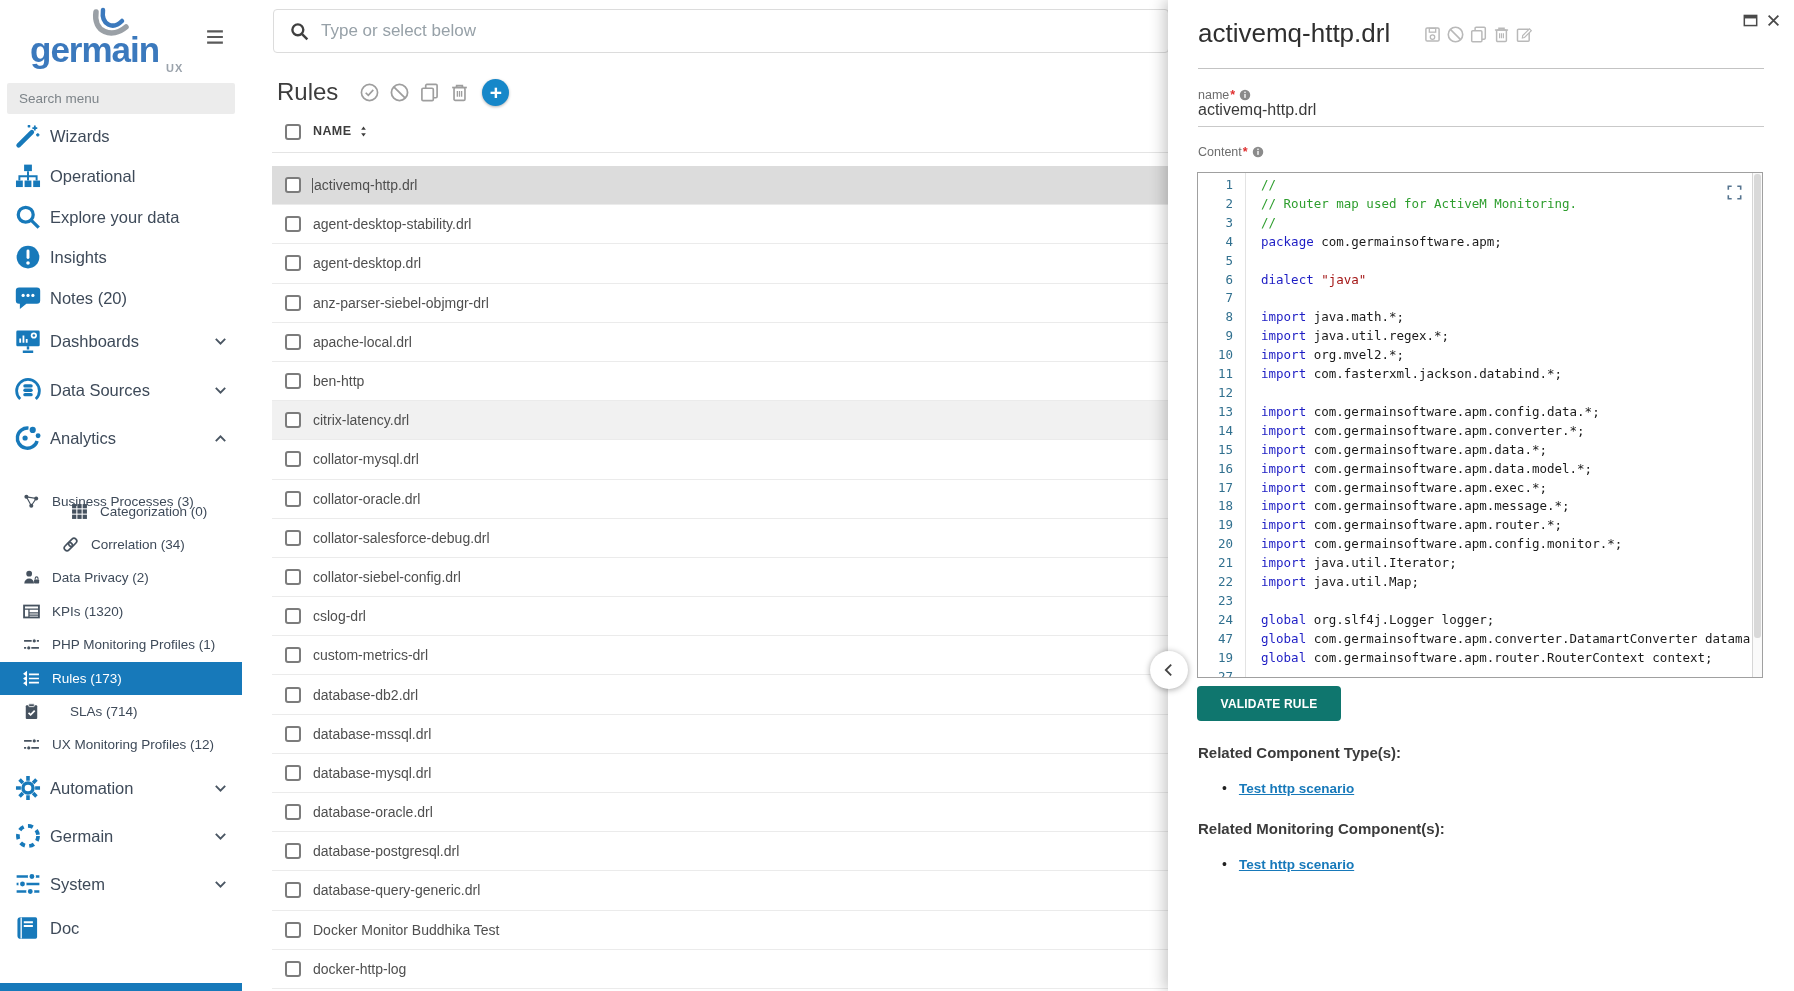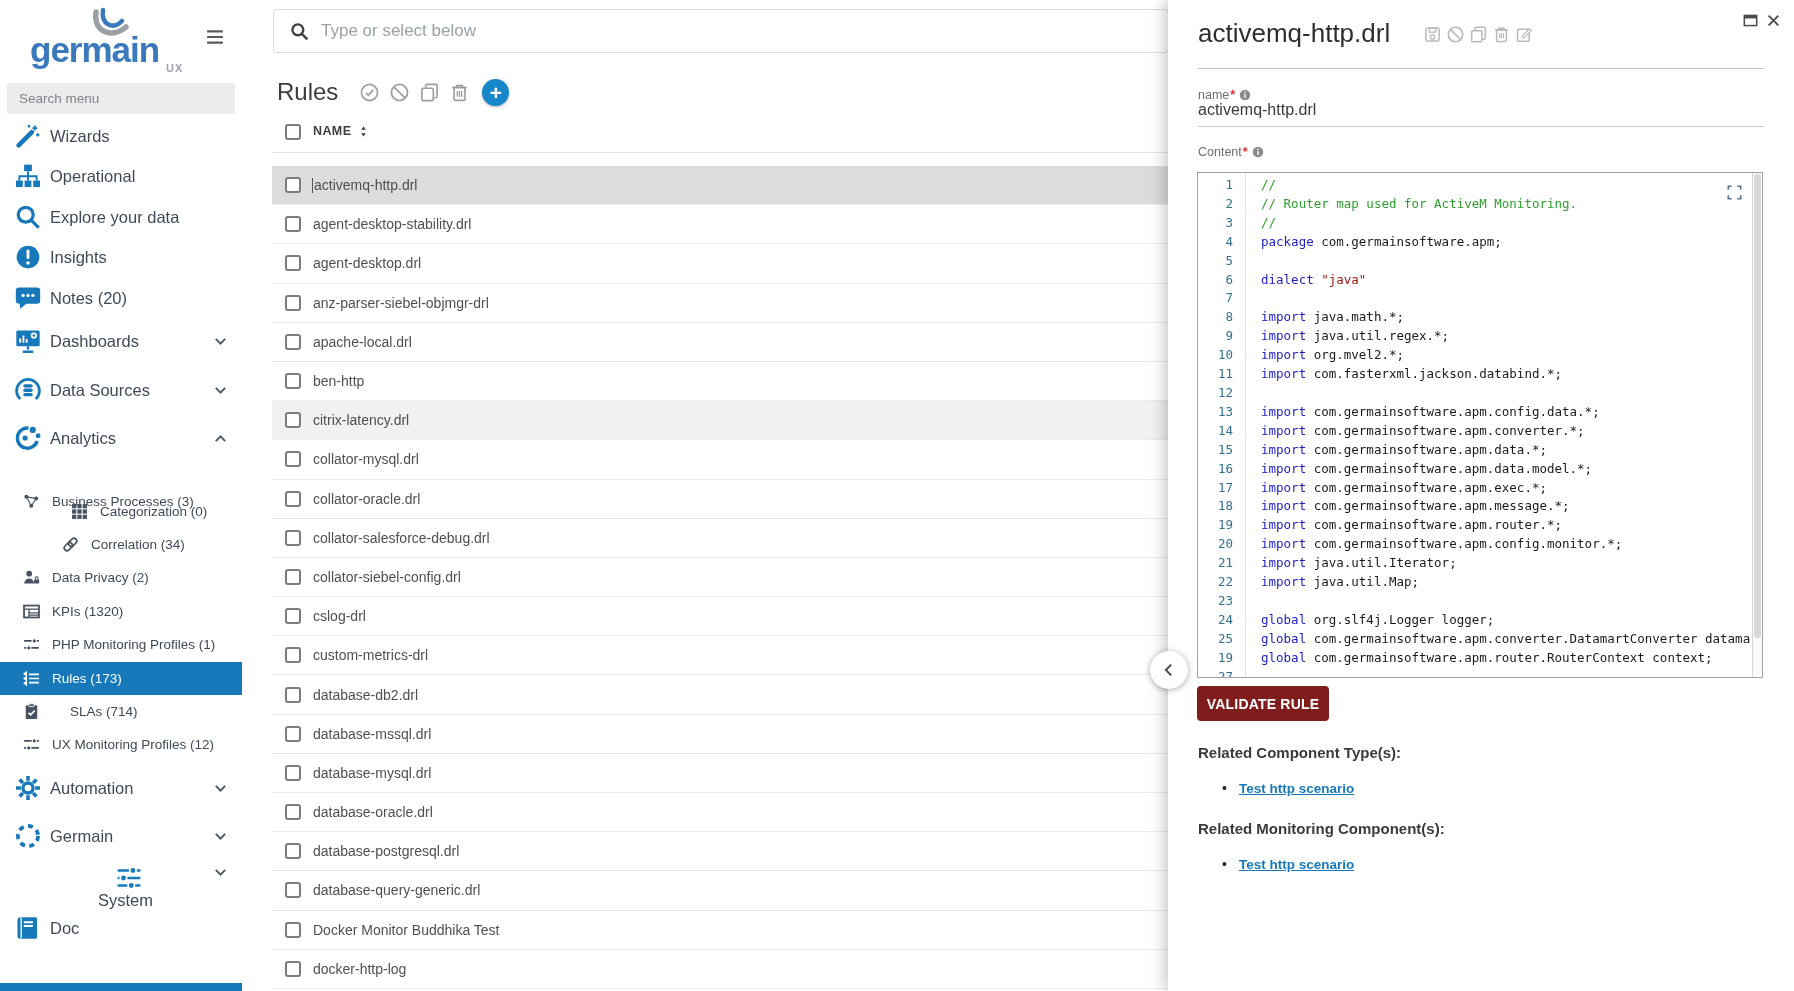--- a/index.html
+++ b/index.html
@@ -72,22 +72,22 @@
   .ed-gutter{position:absolute;left:0;top:0;bottom:0;width:48px;border-right:1px solid #e3e3e3;background:#fff;
              text-align:right;padding:3px 12px 0 0;box-sizing:border-box;color:#31708f}
   .ed-code{position:absolute;left:49px;top:0;right:9px;bottom:0;padding:3px 0 0 14px;white-space:pre;overflow:hidden;color:#1a1a1a}
   .tok-keyword{color:#1d1dc4}
   .tok-comment{color:#2e9e2e}
   .tok-string{color:#a31515}
   .ed-expand{position:absolute;right:20px;top:12px;width:15px;height:15px;color:#56748f;cursor:pointer}
   .ed-rail{position:absolute;right:0;top:0;bottom:0;width:9px;border-left:1px solid #d6d6d6;background:#fafafa}
   .ed-thumb{position:absolute;right:1px;top:1px;width:7px;height:92%;background:#d9d9d9;border-radius:3px}
 
-  .validate-btn{position:absolute;left:29px;top:686px;width:132px;height:35px;background:#7f1d1d;color:#fff;border:none;
-                border-radius:4px;font-size:14px;font-weight:bold;font-family:inherit;cursor:pointer;letter-spacing:.2px}
+  .validate-btn{position:absolute;left:29px;top:686px;width:144px;height:35px;background:#0f766e;color:#fff;border:none;
+                border-radius:4px;font-size:12px;font-weight:bold;font-family:inherit;cursor:pointer;letter-spacing:.2px}
   .rel-head{position:absolute;left:30px;font-size:15px;font-weight:bold;color:#3b3b3b}
   .rel-list{position:absolute;left:54px;margin:0;padding:0;list-style:none}
   .rel-list li{font-size:13.5px;color:#222}
   .rel-list li::before{content:"\2022";margin-right:12px;color:#222;font-size:14px}
   .rel-list a{color:#1779ba;font-weight:bold;text-decoration:underline;cursor:pointer}
 
   .collapse-btn{position:absolute;left:1150px;top:651px;width:38px;height:38px;border-radius:50%;background:#fff;border:none;
                 box-shadow:0 1px 6px rgba(0,0,0,.35);display:flex;align-items:center;justify-content:center;cursor:pointer;color:#444;z-index:5}
   .collapse-btn .ic{width:16px;height:16px}
 </style>
@@ -334,21 +334,21 @@
               <circle cx="8" cy="8" r="6.2" stroke="currentColor" fill="none" stroke-width="2.3" stroke-dasharray="3.1 2.7"></circle>
             </svg>
           </span>
           <span class="si-label">Germain</span>
           <span class="side-chev ic">
             <svg viewBox="0 0 16 16" width="100%" height="100%">
               <path d="M3 5.2L8 10.4L13 5.2" stroke="currentColor" fill="none" stroke-width="2"></path>
             </svg>
           </span>
         </div>
-        <div class="side-item" style="top: 865px; flex-direction: column;">
+        <div class="side-item" style="top: 865px;">
           <span class="si-icon ic">
             <svg viewBox="0 0 16 16" width="100%" height="100%">
               <path d="M1 3.4h14M1 8h14M1 12.6h14" stroke="currentColor" fill="none" stroke-width="1.5"></path>
               <circle cx="10.4" cy="3.4" r="2" fill="currentColor" stroke="#fff" stroke-width="1"></circle>
               <circle cx="4.6" cy="8" r="2" fill="currentColor" stroke="#fff" stroke-width="1"></circle>
               <circle cx="9.4" cy="12.6" r="2" fill="currentColor" stroke="#fff" stroke-width="1"></circle>
             </svg>
           </span>
           <span class="si-label">System</span>
           <span class="side-chev ic">
@@ -612,21 +612,21 @@
           <div>15</div>
           <div>16</div>
           <div>17</div>
           <div>18</div>
           <div>19</div>
           <div>20</div>
           <div>21</div>
           <div>22</div>
           <div>23</div>
           <div>24</div>
-          <div>25</div>
+          <div>47</div>
           <div>19</div>
           <div>27</div>
         </div>
       <div class="ed-code" id="ed-code"><div><span class="tok-comment">//</span></div><div><span class="tok-comment">// Router map used for ActiveM Monitoring.</span></div><div><span class="tok-comment">//</span></div><div><span class="tok-keyword">package</span> com.germainsoftware.apm;</div><div>&nbsp;</div><div><span class="tok-keyword">dialect</span> <span class="tok-string">"java"</span></div><div>&nbsp;</div><div><span class="tok-keyword">import</span> java.math.*;</div><div><span class="tok-keyword">import</span> java.util.regex.*;</div><div><span class="tok-keyword">import</span> org.mvel2.*;</div><div><span class="tok-keyword">import</span> com.fasterxml.jackson.databind.*;</div><div>&nbsp;</div><div><span class="tok-keyword">import</span> com.germainsoftware.apm.config.data.*;</div><div><span class="tok-keyword">import</span> com.germainsoftware.apm.converter.*;</div><div><span class="tok-keyword">import</span> com.germainsoftware.apm.data.*;</div><div><span class="tok-keyword">import</span> com.germainsoftware.apm.data.model.*;</div><div><span class="tok-keyword">import</span> com.germainsoftware.apm.exec.*;</div><div><span class="tok-keyword">import</span> com.germainsoftware.apm.message.*;</div><div><span class="tok-keyword">import</span> com.germainsoftware.apm.router.*;</div><div><span class="tok-keyword">import</span> com.germainsoftware.apm.config.monitor.*;</div><div><span class="tok-keyword">import</span> java.util.Iterator;</div><div><span class="tok-keyword">import</span> java.util.Map;</div><div>&nbsp;</div><div><span class="tok-keyword">global</span> org.slf4j.Logger logger;</div><div><span class="tok-keyword">global</span> com.germainsoftware.apm.converter.DatamartConverter datamart;</div><div><span class="tok-keyword">global</span> com.germainsoftware.apm.router.RouterContext context;</div><div>&nbsp;</div></div>
       <div class="ed-rail">
           <div class="ed-thumb"></div>
         </div>
       <span class="ed-expand ic">
           <svg viewBox="0 0 16 16" width="100%" height="100%">
             <path d="M1.4 5V1.4H5M11 1.4h3.6V5M14.6 11v3.6H11M5 14.6H1.4V11" stroke="currentColor" fill="none" stroke-width="1.7"></path>

